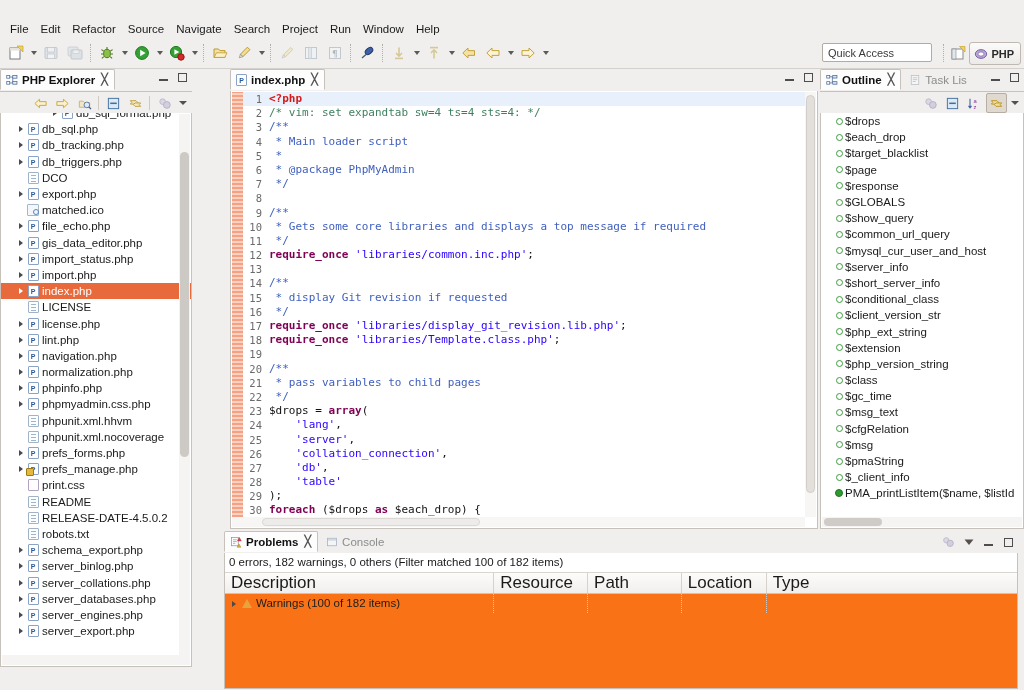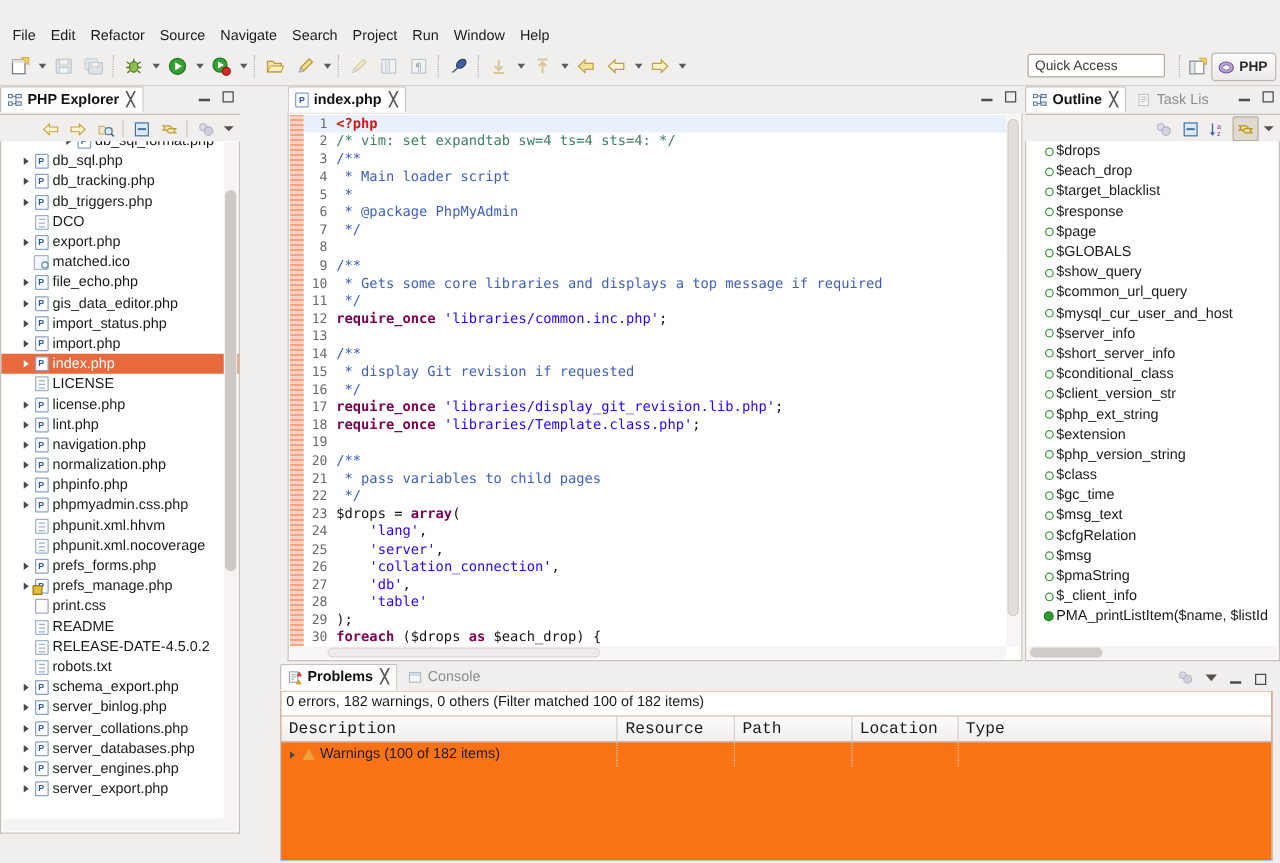--- a/index.html
+++ b/index.html
@@ -385,22 +385,21 @@
     font-size: 11.5px;
     color: #1a1a1a;
     background: #ffffff;
   }
   .prob-head {
     display: flex;
     height: 20px;
     background: linear-gradient(#fcfcfb,#f1efed);
     border-top: 1px solid #d9d5d0;
     border-bottom: 1px solid #c9c4be;
-    font-size: 13px;
-    font-family: Liberation Mono, monospace;
+    font-size: 17px;
   }
   .prob-head > div {
     padding-left: 6px;
     line-height: 20px;
     border-right: 1px solid #d6d1cb;
     box-sizing: border-box;
     color: #1a1a1a;
   }
   .prob-row {
     display: flex;
@@ -1073,27 +1072,27 @@
             <div class="out-row">
               <span class="out-dot">
                 <span class="dot-var"></span>
               </span>
               <span>$target_blacklist</span>
             </div>
             <div class="out-row">
               <span class="out-dot">
                 <span class="dot-var"></span>
               </span>
+              <span>$page</span>
+            </div>
+            <div class="out-row">
+              <span class="out-dot">
+                <span class="dot-var"></span>
+              </span>
               <span>$response</span>
-            </div>
-            <div class="out-row">
-              <span class="out-dot">
-                <span class="dot-var"></span>
-              </span>
-              <span>$page</span>
             </div>
             <div class="out-row">
               <span class="out-dot">
                 <span class="dot-var"></span>
               </span>
               <span>$GLOBALS</span>
             </div>
             <div class="out-row">
               <span class="out-dot">
                 <span class="dot-var"></span>

